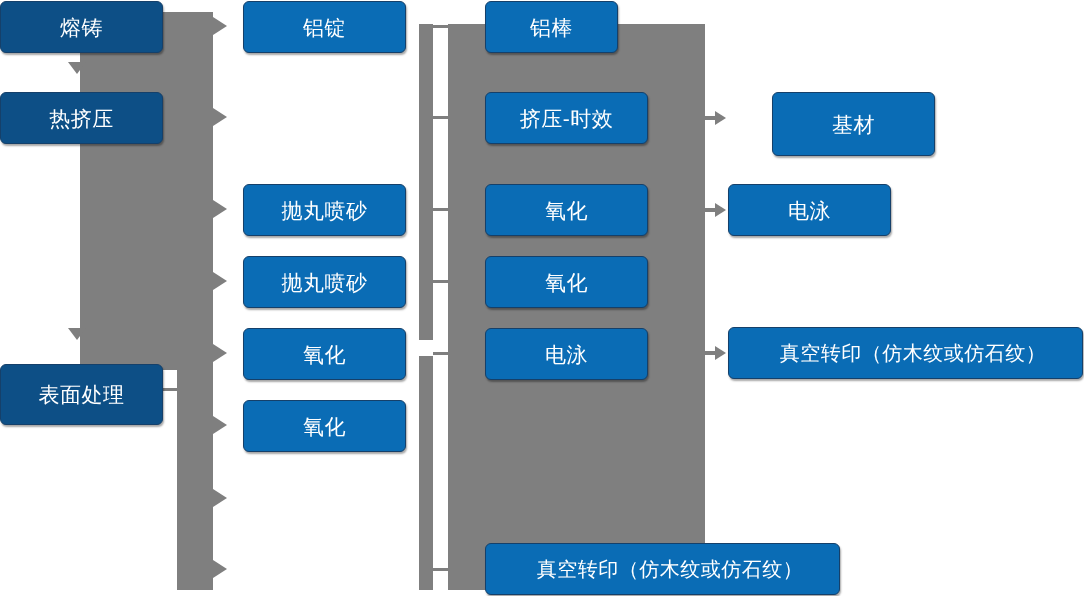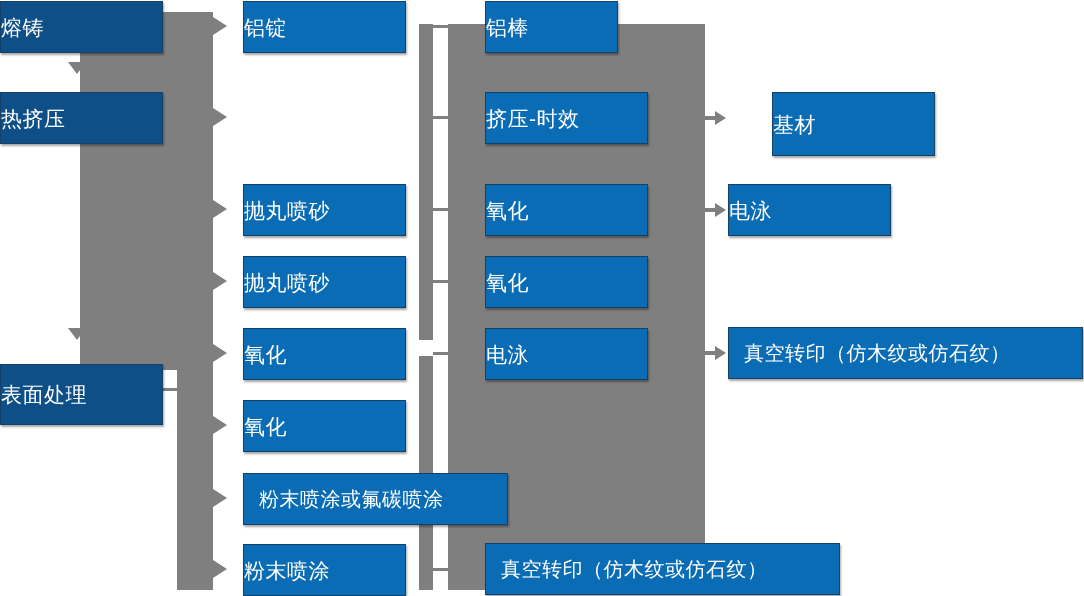--- a/index.html
+++ b/index.html
@@ -70,23 +70,24 @@
     background: #7f7f7f;
     height: 3px;
   }
 
   
   .node {
     position: absolute;
     box-sizing: border-box;
     display: flex;
     align-items: center;
+    justify-content: center;
     color: #ffffff;
     border: 1px solid #15406a;
-    border-radius: 0;
+    border-radius: 6px;
     font-size: 21px;
     line-height: 1;
     letter-spacing: 0.5px;
     white-space: nowrap;
     box-shadow: 1px 2px 2px rgba(0, 0, 0, 0.35);
   }
   .node.dark  { background: #0d4f86; }
   .node.light { background: #0a6cb5; }
   .node.small { font-size: 20px; padding-left: 15px; }
 </style>
@@ -149,26 +150,20 @@
   </div>
   <div class="node light" style="left:243px; top:256px; width:163px; height:52px;">
     <span>抛丸喷砂</span>
   </div>
   <div class="node light" style="left:243px; top:328px; width:163px; height:52px;">
     <span>氧化</span>
   </div>
   <div class="node light" style="left:243px; top:400px; width:163px; height:52px;">
     <span>氧化</span>
   </div>
-  <div class="node light small" style="left:243px; top:473px; width:265px; height:52px;">
-    <span>粉末喷涂或氟碳喷涂</span>
-  </div>
-  <div class="node light" style="left:243px; top:544px; width:163px; height:52px;">
-    <span>粉末喷涂</span>
-  </div>
 
   <div class="node light" style="left:485px; top:1px; width:133px; height:52px;">
     <span>铝棒</span>
   </div>
   <div class="node light" style="left:485px; top:92px; width:163px; height:52px;">
     <span>挤压-时效</span>
   </div>
   <div class="node light" style="left:485px; top:184px; width:163px; height:52px;">
     <span>氧化</span>
   </div>

